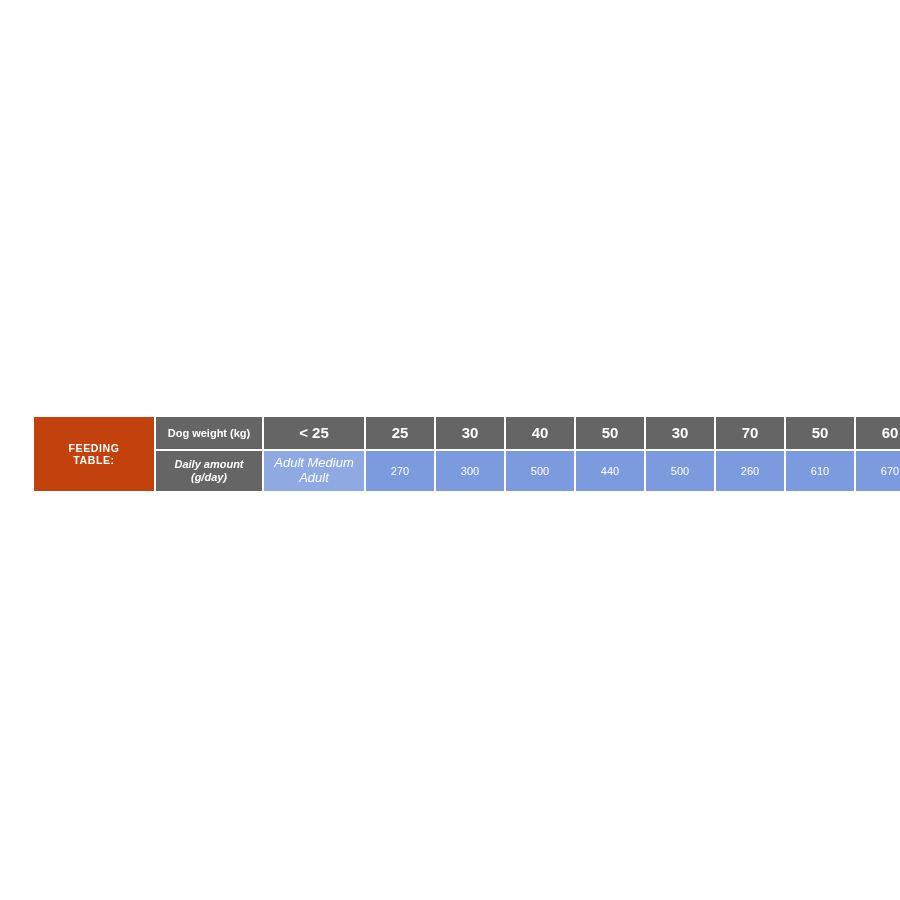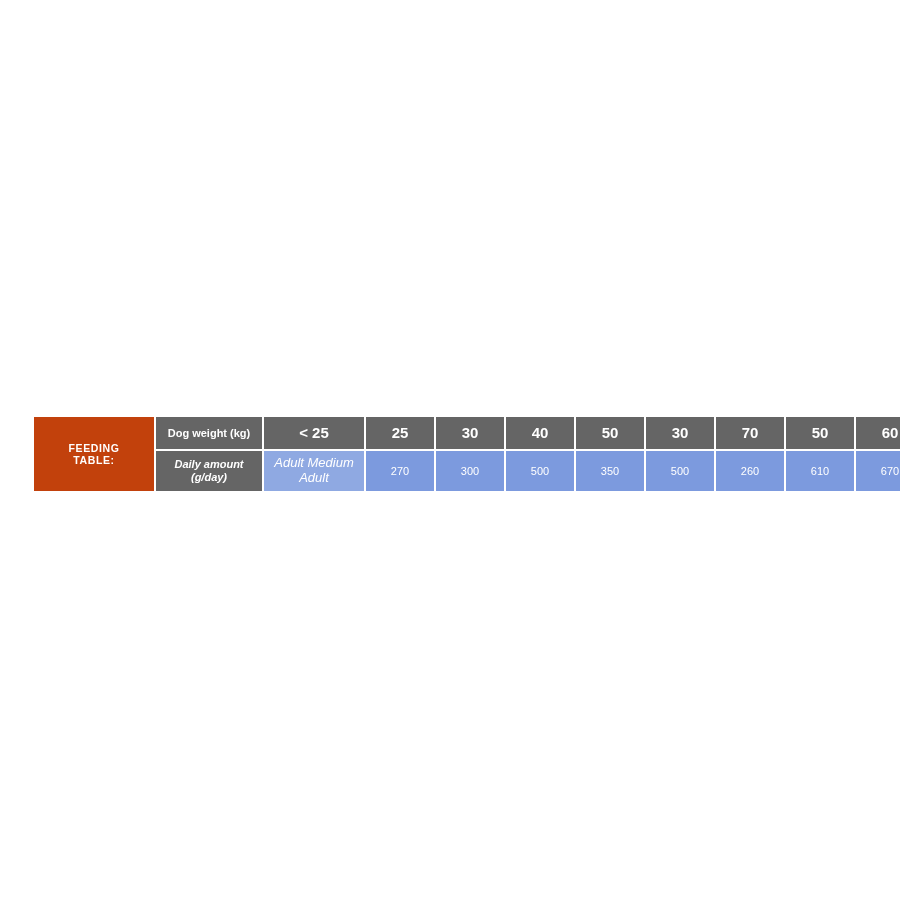--- a/index.html
+++ b/index.html
@@ -111,21 +111,21 @@
           <span class="sub-line">Daily amount</span>
           <span class="sub-line">(g/day)</span>
         </td>
         <td class="cell-data first w-wide">
           <span class="sub-line">Adult Medium</span>
           <span class="sub-line">Adult</span>
         </td>
         <td class="cell-data w-narrow">270</td>
         <td class="cell-data w-narrow">300</td>
         <td class="cell-data w-narrow">500</td>
-        <td class="cell-data w-narrow">350</td>
+        <td class="cell-data w-narrow">440</td>
         <td class="cell-data w-narrow">500</td>
         <td class="cell-data w-narrow">260</td>
         <td class="cell-data w-narrow">610</td>
         <td class="cell-data w-narrow">670</td>
       </tr>
     </tbody>
   </table>
 </div>
 
 </body></html>

